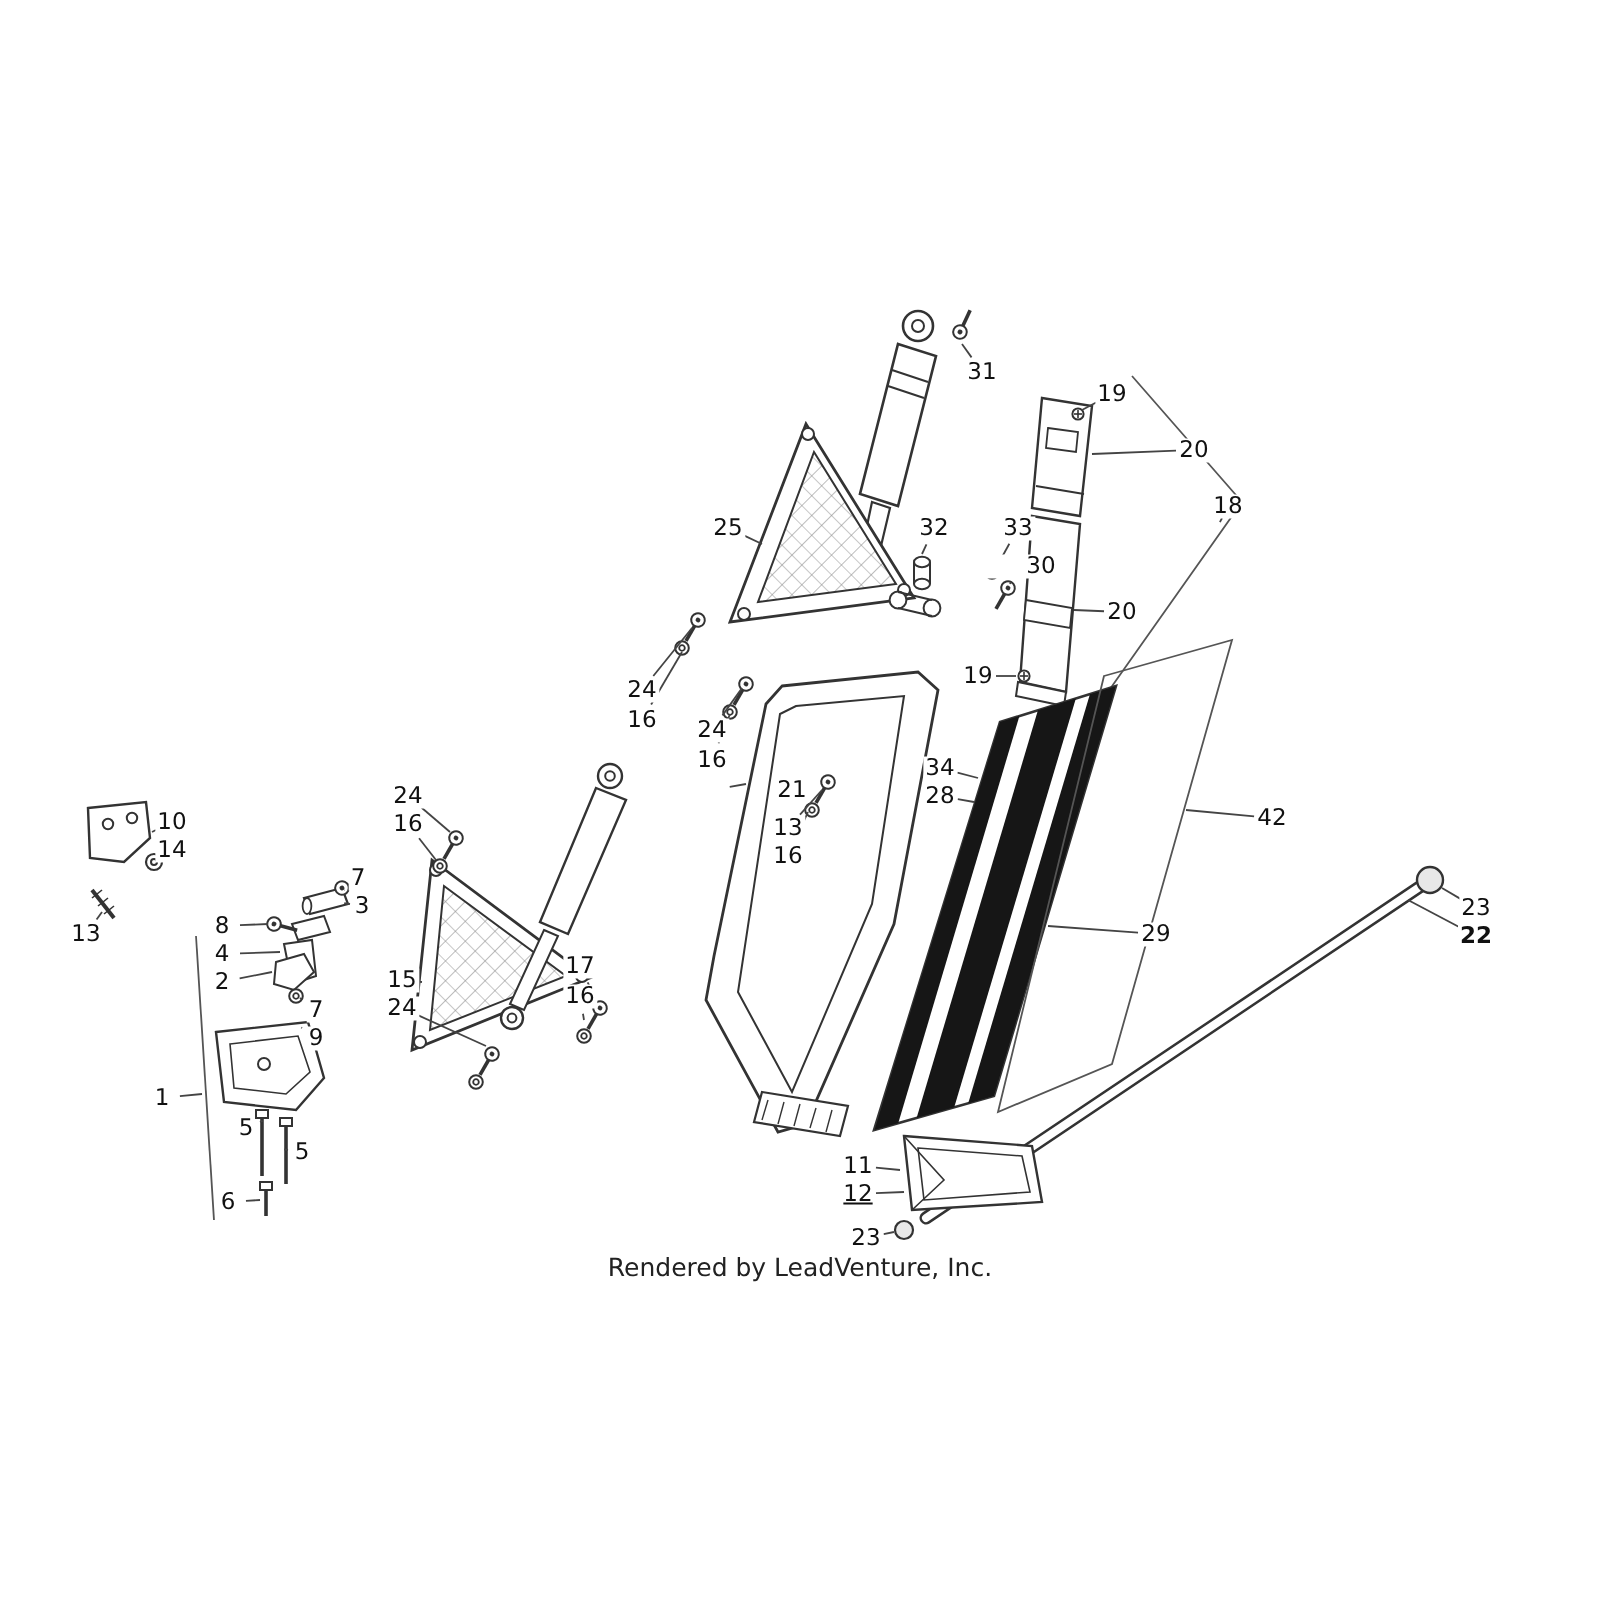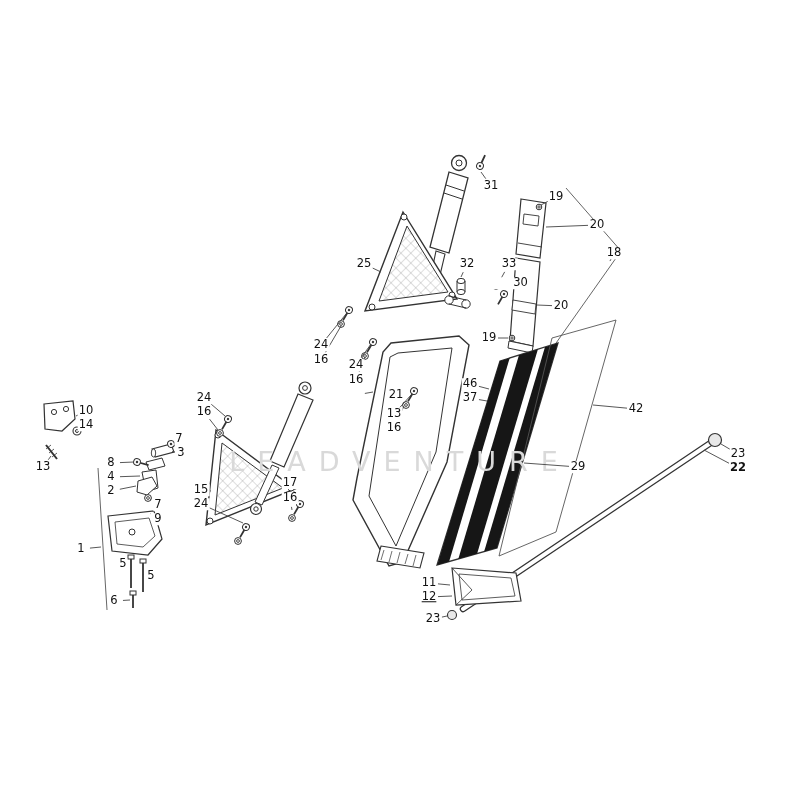--- a/index.html
+++ b/index.html
@@ -197,21 +197,20 @@
       <use href="#washer" transform="translate(238,541)"></use>
       <use href="#bolt" transform="translate(414,391) rotate(30)"></use>
       <use href="#washer" transform="translate(406,405)"></use>
       <use href="#bolt" transform="translate(300,504) rotate(30)"></use>
       <use href="#washer" transform="translate(292,518)"></use>
       <use href="#bolt" transform="translate(504,294) rotate(30)"></use>
       <use href="#washer" transform="translate(496,286)"></use>
     </g>
   </svg>
 
-  <div class="watermark">LEADVENTURE</div>
 
   <svg class="callout-layer" width="800" height="800" viewBox="0 0 800 800">
       <line x1="485.7688562565281" y1="178.67639875913937" x2="481" y2="172" class="leader"></line>
       <line x1="548.0588235294117" y1="201.23529411764707" x2="541" y2="205" class="leader"></line>
       <line x1="588.0069124434161" y1="225.3526701002582" x2="546" y2="227" class="leader"></line>
       <line x1="609.9750776405003" y1="261.0498447189992" x2="611" y2="259" class="leader"></line>
       <line x1="372.1433683198089" y1="267.8321733269689" x2="381" y2="272" class="leader"></line>
       <line x1="463.22847640284425" y1="272.17163446050404" x2="461" y2="277" class="leader"></line>
       <line x1="504.6627312520506" y1="271.8859431780898" x2="498" y2="284" class="leader"></line>
       <line x1="505.34475380551896" y1="291.2243039375823" x2="505" y2="292" class="leader"></line>
@@ -264,22 +263,22 @@
       <div class="callout" style="left: 467px; top: 264px;">32</div>
       <div class="callout" style="left: 509px; top: 264px;">33</div>
       <div class="callout" style="left: 509px; top: 283px; padding-left: 24px;">30</div>
       <div class="callout" style="left: 561px; top: 306px;">20</div>
       <div class="callout" style="left: 489px; top: 338px;">19</div>
       <div class="callout" style="left: 321px; top: 345px;">24</div>
       <div class="callout" style="left: 321px; top: 360px;">16</div>
       <div class="callout" style="left: 356px; top: 365px;">24</div>
       <div class="callout" style="left: 356px; top: 380px;">16</div>
       <div class="callout" style="left: 356px; top: 395px; margin-left: 40px;">21</div>
-      <div class="callout" style="left: 470px; top: 384px;">46</div>
-      <div class="callout" style="left: 470px; top: 398px;">37</div>
+      <div class="callout" style="left: 470px; top: 384px;">34</div>
+      <div class="callout" style="left: 470px; top: 398px;">28</div>
       <div class="callout" style="left: 636px; top: 409px;">42</div>
       <div class="callout" style="left: 394px; top: 414px;">13</div>
       <div class="callout" style="left: 394px; top: 428px;">16</div>
       <div class="callout" style="left: 86px; top: 411px;">10</div>
       <div class="callout" style="left: 86px; top: 425px;">14</div>
       <div class="callout" style="left: 204px; top: 398px;">24</div>
       <div class="callout" style="left: 204px; top: 412px;">16</div>
       <div class="callout" style="left: 43px; top: 467px;">13</div>
       <div class="callout" style="left: 179px; top: 439px;">7</div>
       <div class="callout" style="left: 181px; top: 453px;">3</div>
@@ -297,13 +296,14 @@
       <div class="callout" style="left: 578px; top: 467px; text-align: right;">29</div>
       <div class="callout" style="left: 81px; top: 549px;">1</div>
       <div class="callout" style="left: 123px; top: 564px;">5</div>
       <div class="callout" style="left: 151px; top: 576px;">5</div>
       <div class="callout" style="left: 114px; top: 601px;">6</div>
       <div class="callout" style="left: 429px; top: 583px;">11</div>
       <div class="callout" style="left: 429px; top: 597px; text-decoration: underline;">12</div>
       <div class="callout" style="left: 433px; top: 619px;">23</div>
     </div>
 
+  <div class="footer">Rendered by LeadVenture, Inc.</div>
 </div>
 
 </body></html>

